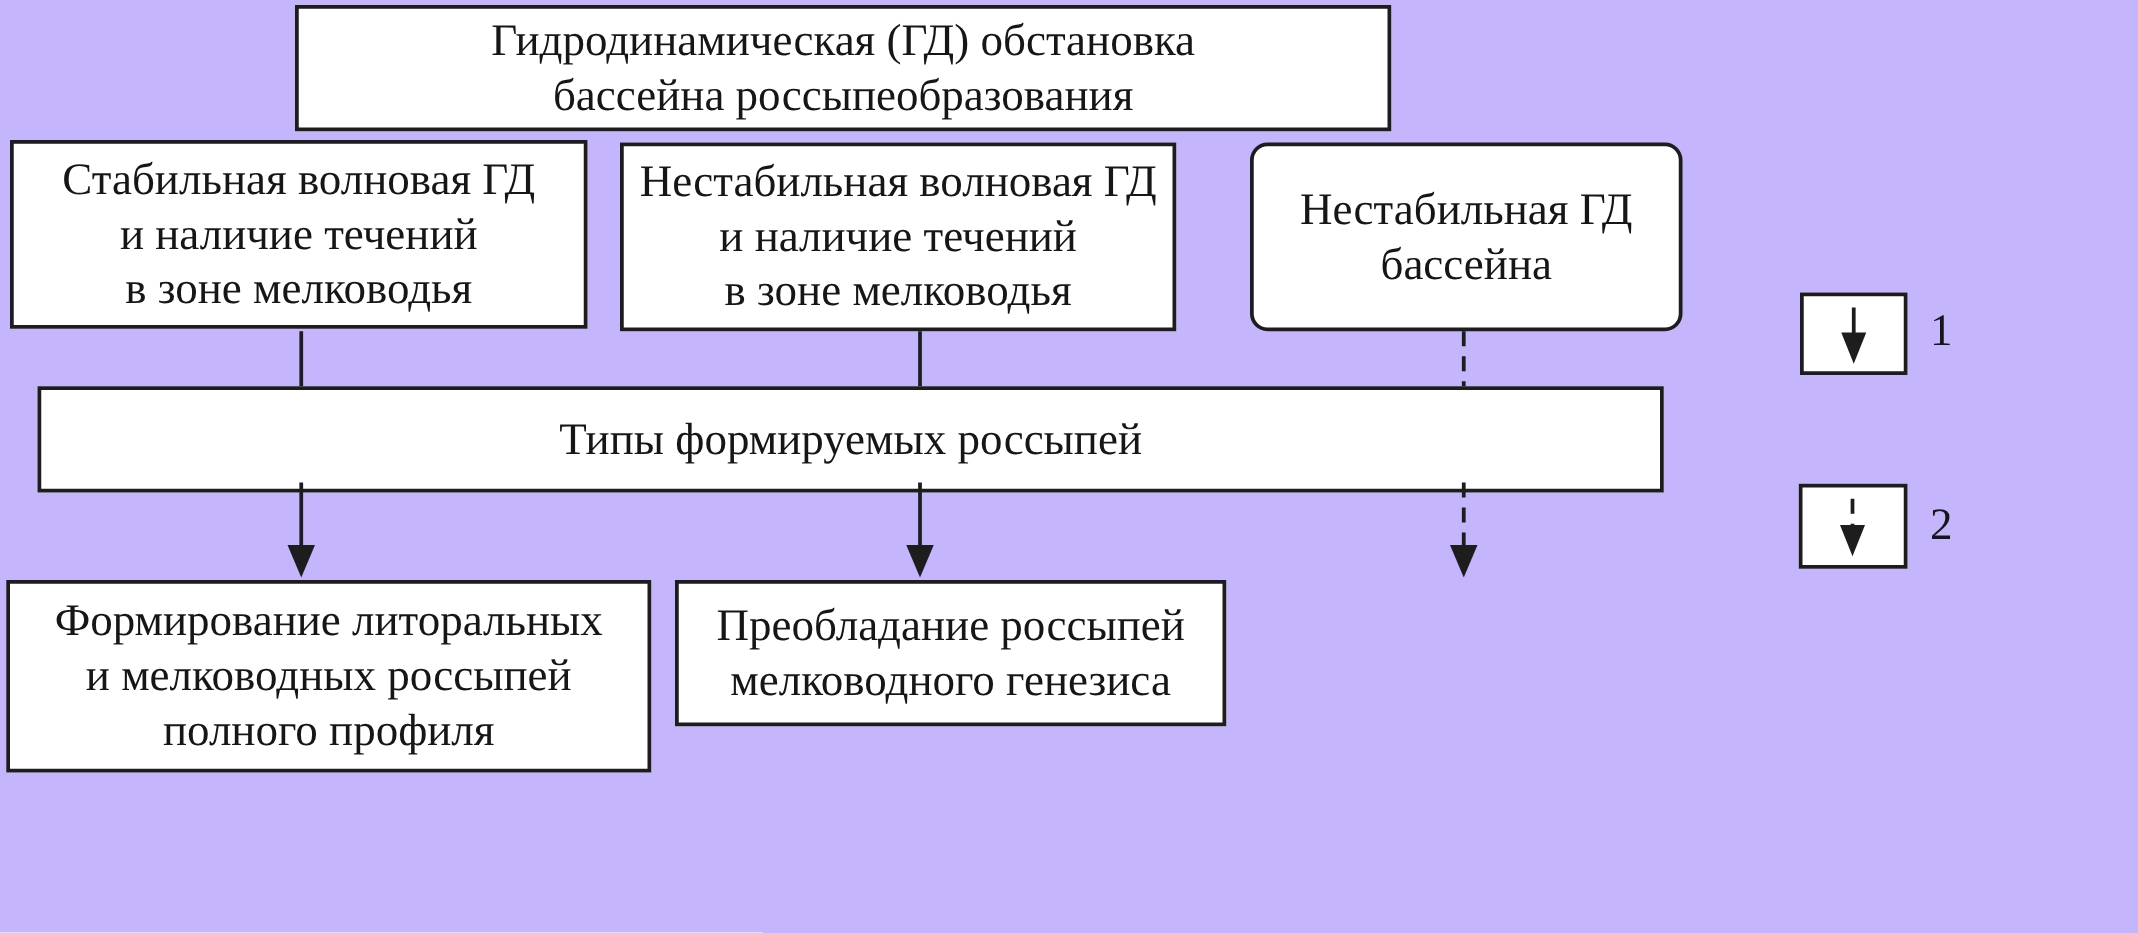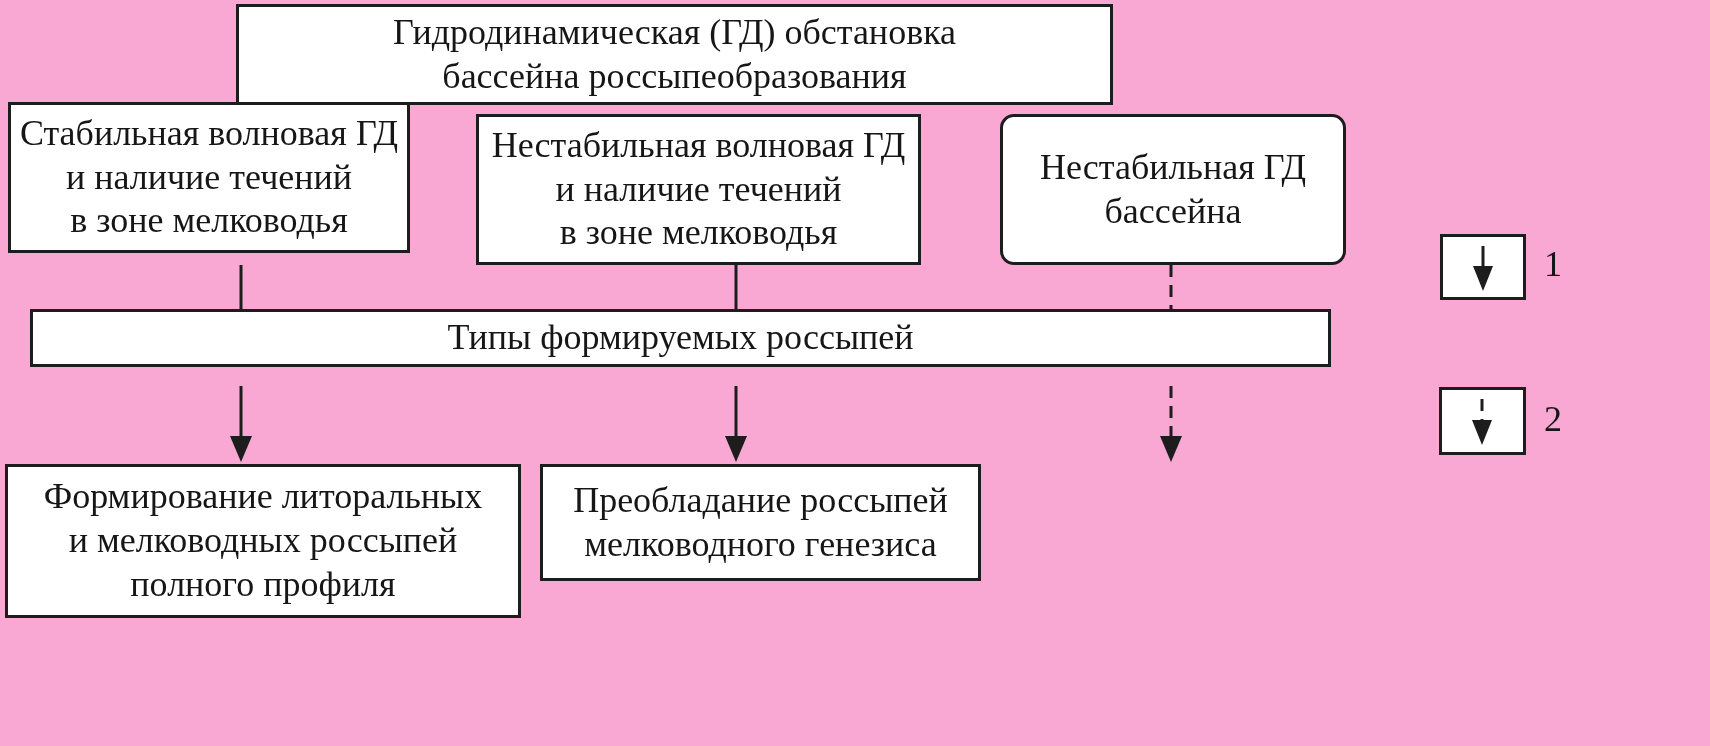--- a/index.html
+++ b/index.html
@@ -7,21 +7,21 @@
     padding: 0;
     background: #ffffff;
   }
   body {
     font-family: "Liberation Serif", "DejaVu Serif", serif;
   }
   .canvas {
     position: relative;
     width: 1710px;
     height: 746px;
-    background: #f9a8d4;
+    background: #c4b5fd;
     color: #161616;
     overflow: hidden;
   }
   .box {
     position: absolute;
     border: 3px solid #1d1d1d;
     background: #ffffff;
     display: flex;
     align-items: center;
     justify-content: center;
@@ -39,24 +39,24 @@
     width: 1710px;
     height: 746px;
     pointer-events: none;
   }
   .legend-label {
     position: absolute;
     font-size: 36px;
     color: #161616;
   }
   #title-box   { left: 236px;  top: 4px;   width: 877px;  height: 101px; }
-  #cond-1      { left: 8px;    top: 102px; width: 402px;  height: 151px; }
-  #cond-2      { left: 476px;  top: 114px; width: 445px;  height: 151px; }
+  #cond-1      { left: 8px;    top: 112px; width: 462px;  height: 151px; }
+  #cond-2      { left: 496px;  top: 114px; width: 445px;  height: 151px; }
   #cond-3      { left: 1000px; top: 114px; width: 346px;  height: 151px; border-radius: 14px; }
-  #types-box   { left: 30px;   top: 309px; width: 1301px; height: 58px;  }
+  #types-box   { left: 30px;   top: 309px; width: 1301px; height: 85px;  }
   #result-1    { left: 5px;    top: 464px; width: 516px;  height: 154px; }
   #result-2    { left: 540px;  top: 464px; width: 441px;  height: 117px; }
   #result-3    { left: 994px;  top: 464px; width: 357px;  height: 222px; }
   #legend-1    { left: 1440px; top: 234px; width: 86px;   height: 66px; padding: 0; }
   #legend-2    { left: 1439px; top: 387px; width: 87px;   height: 68px; padding: 0; }
   #legend-label-1 { left: 1544px; top: 243px; }
   #legend-label-2 { left: 1544px; top: 398px; }
 </style>
 </head>
 <body>

